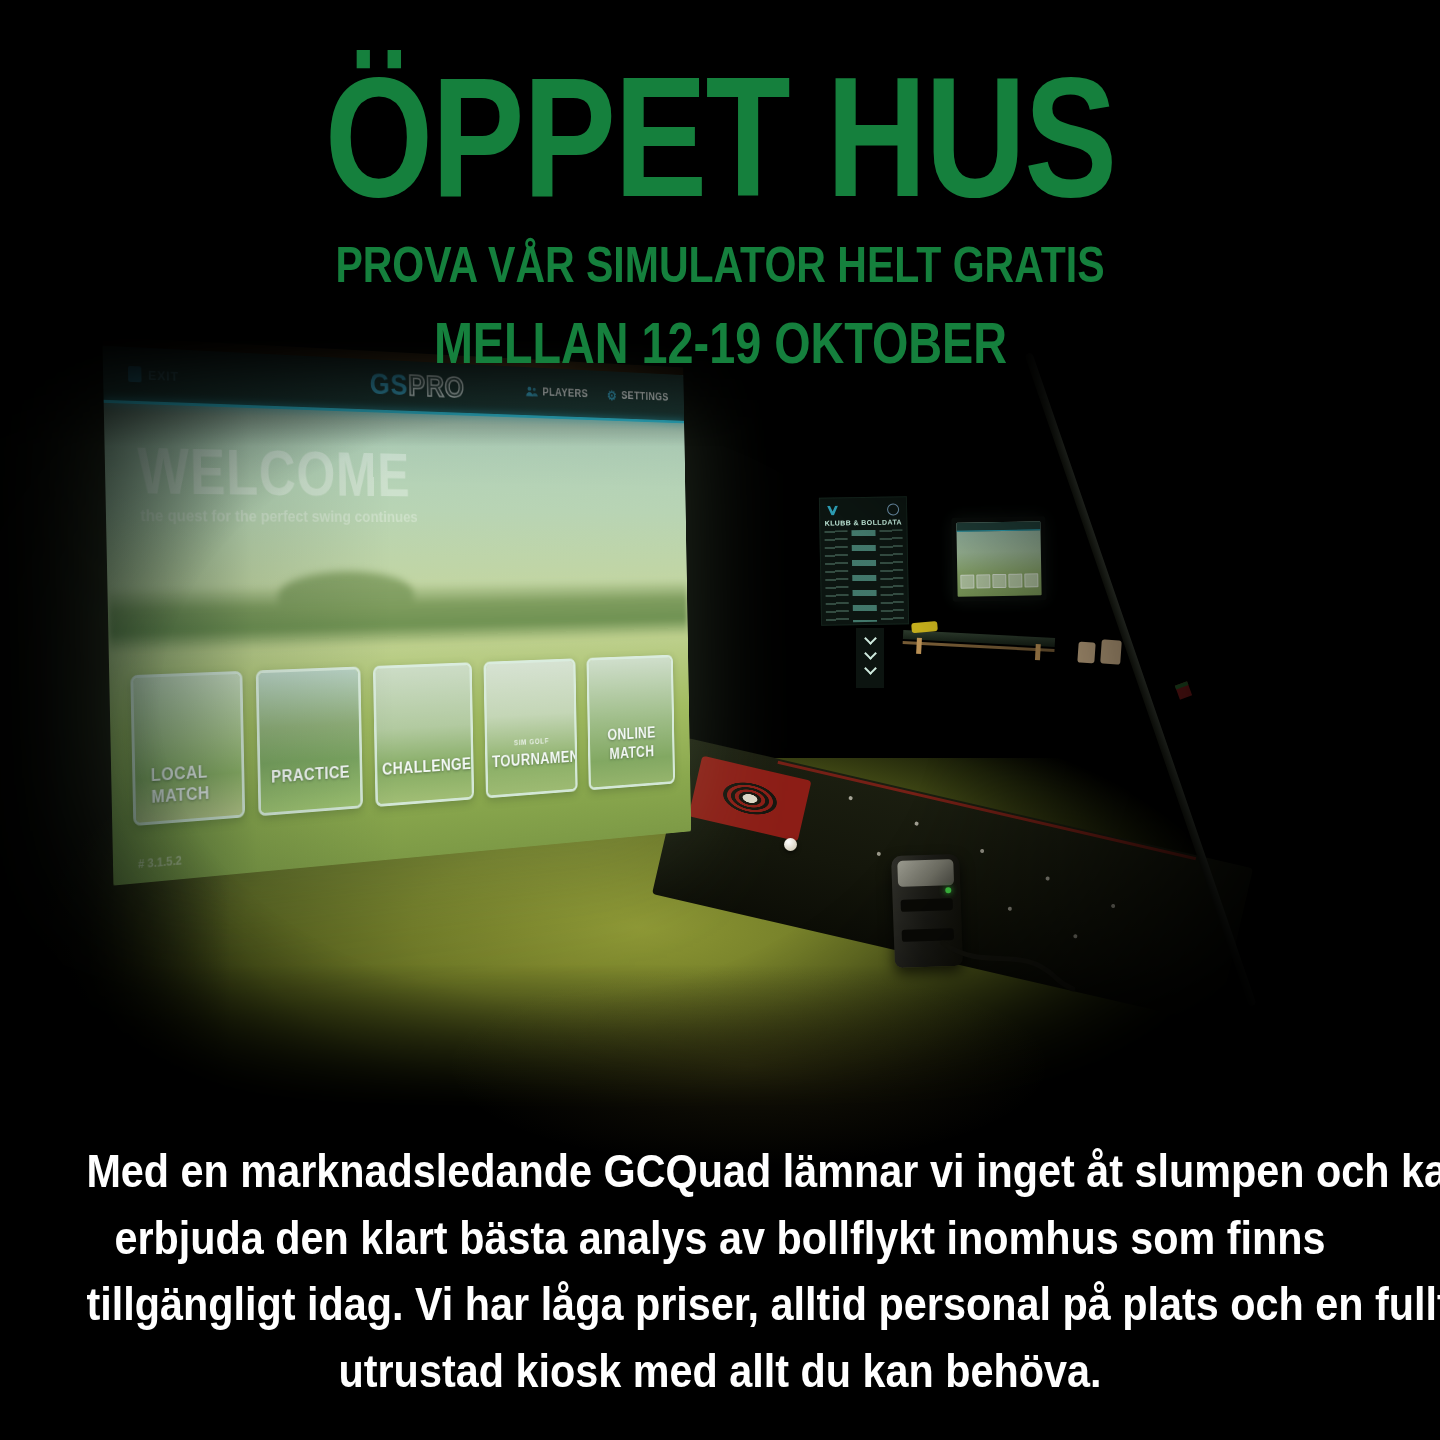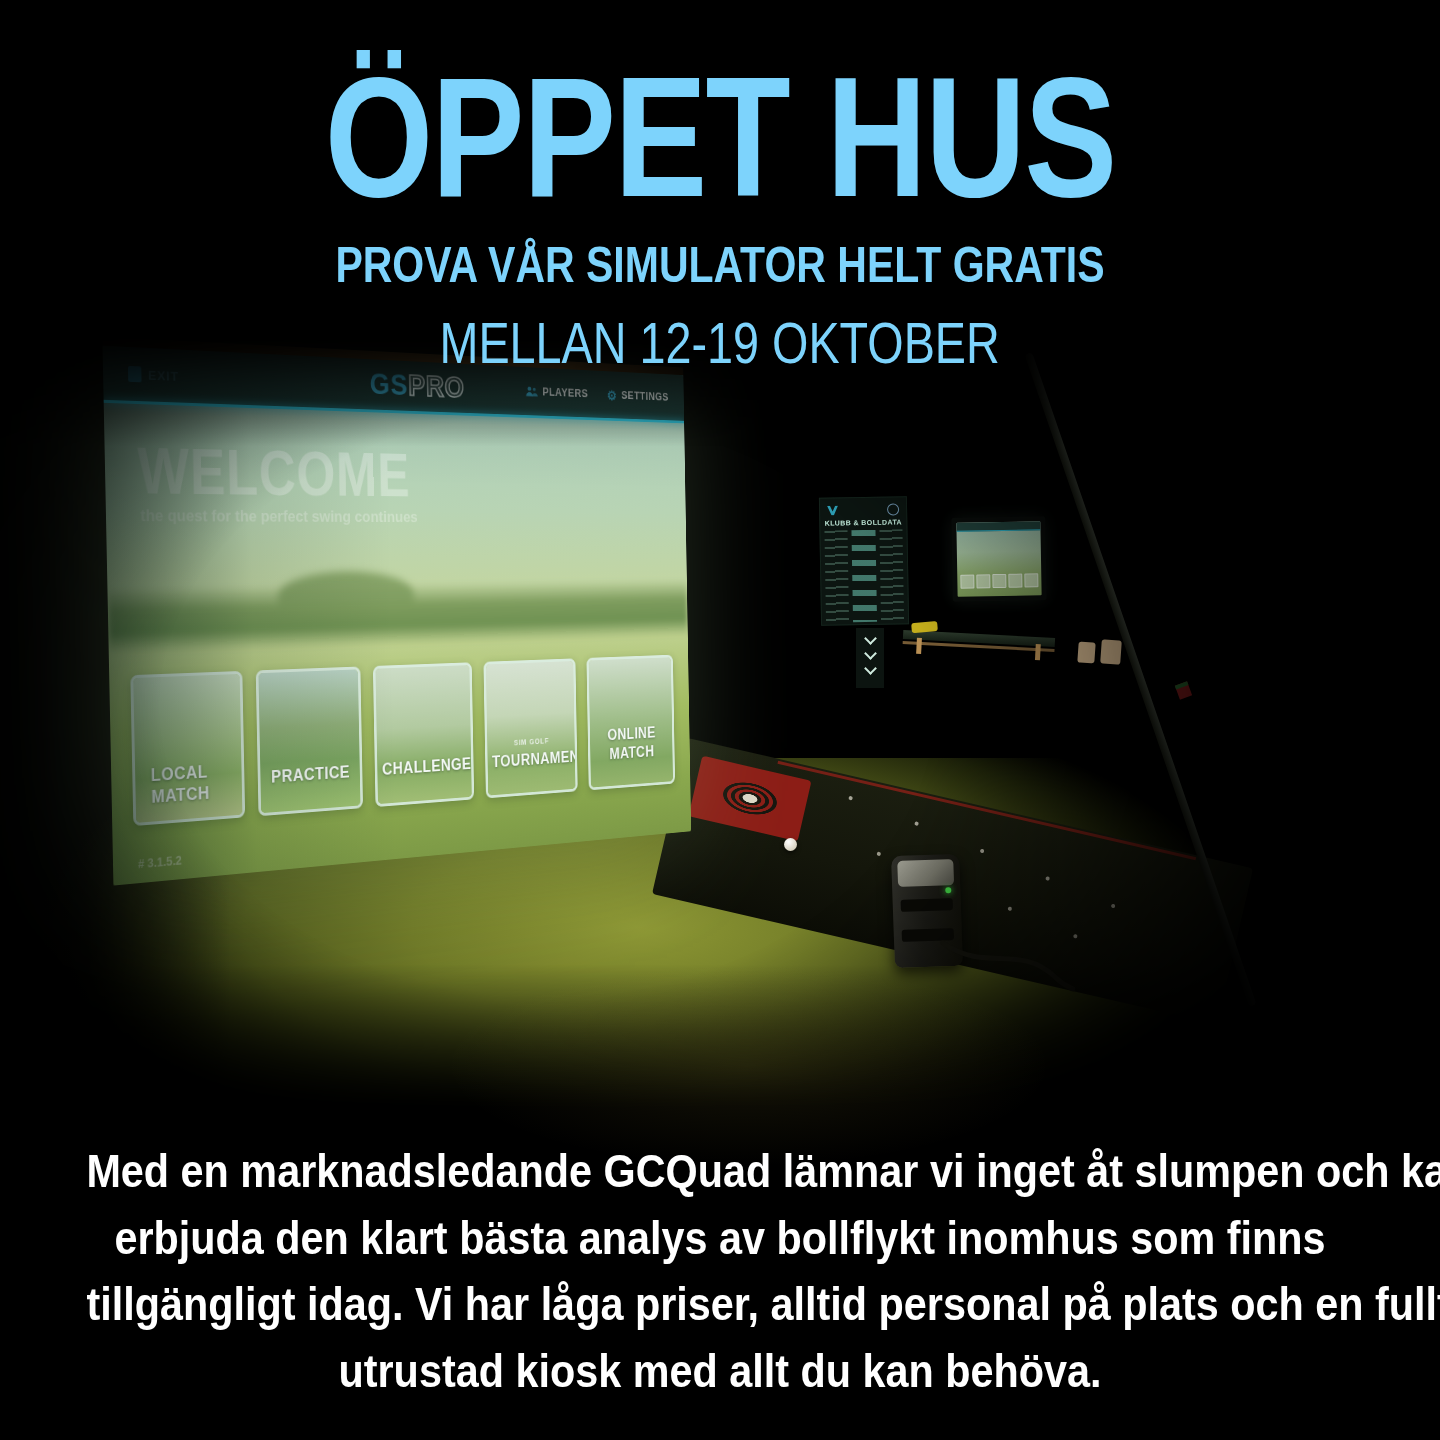--- a/index.html
+++ b/index.html
@@ -1,25 +1,25 @@
 <!DOCTYPE html>
 <html><head>
 <meta charset="utf-8">
 <style>
   * { margin:0; padding:0; box-sizing:border-box; }
   html,body { background:#000; }
   body { width:1440px; height:1440px; font-family:"Liberation Sans", sans-serif; overflow:hidden; }
   .canvas { position:relative; width:1440px; height:1440px; background:#000; overflow:hidden; }
 
   
-  .headline { position:absolute; top:0; left:0; width:100%; text-align:center; z-index:10; color:#7dd3fc; }
+  .headline { position:absolute; top:0; left:0; width:100%; text-align:center; z-index:10; color:#15803d; }
   .cond { display:inline-block; transform:scaleX(0.82); transform-origin:center; white-space:nowrap; }
   .headline h1 { font-size:170px; font-weight:bold; line-height:1; padding-top:52px; letter-spacing:-2px; }
   .headline .sub1 { font-size:50px; font-weight:bold; margin-top:14px; letter-spacing:0; }
-  .headline .sub2 { font-size:57px; font-weight:normal; margin-top:16px;text-align:center; }
+  .headline .sub2 { font-size:57px; font-weight:bold; margin-top:16px;text-align:center; }
 
   
   .scene { position:absolute; inset:0; z-index:1; }
 
   .floor { position:absolute; left:0; top:758px; width:1440px; height:430px;
     background: radial-gradient(ellipse 600px 240px at 640px 170px, #8d9734 0%, #6e7826 38%, #4b5418 66%, #1f240a 87%, #000 100%); }
   .floor::before { content:""; position:absolute; inset:0;
     background: linear-gradient(90deg, #000 0%, rgba(0,0,0,0.85) 6%, rgba(0,0,0,0) 16%); }
 
   .mats { position:absolute; left:688px; top:738px; width:580px; height:160px;

